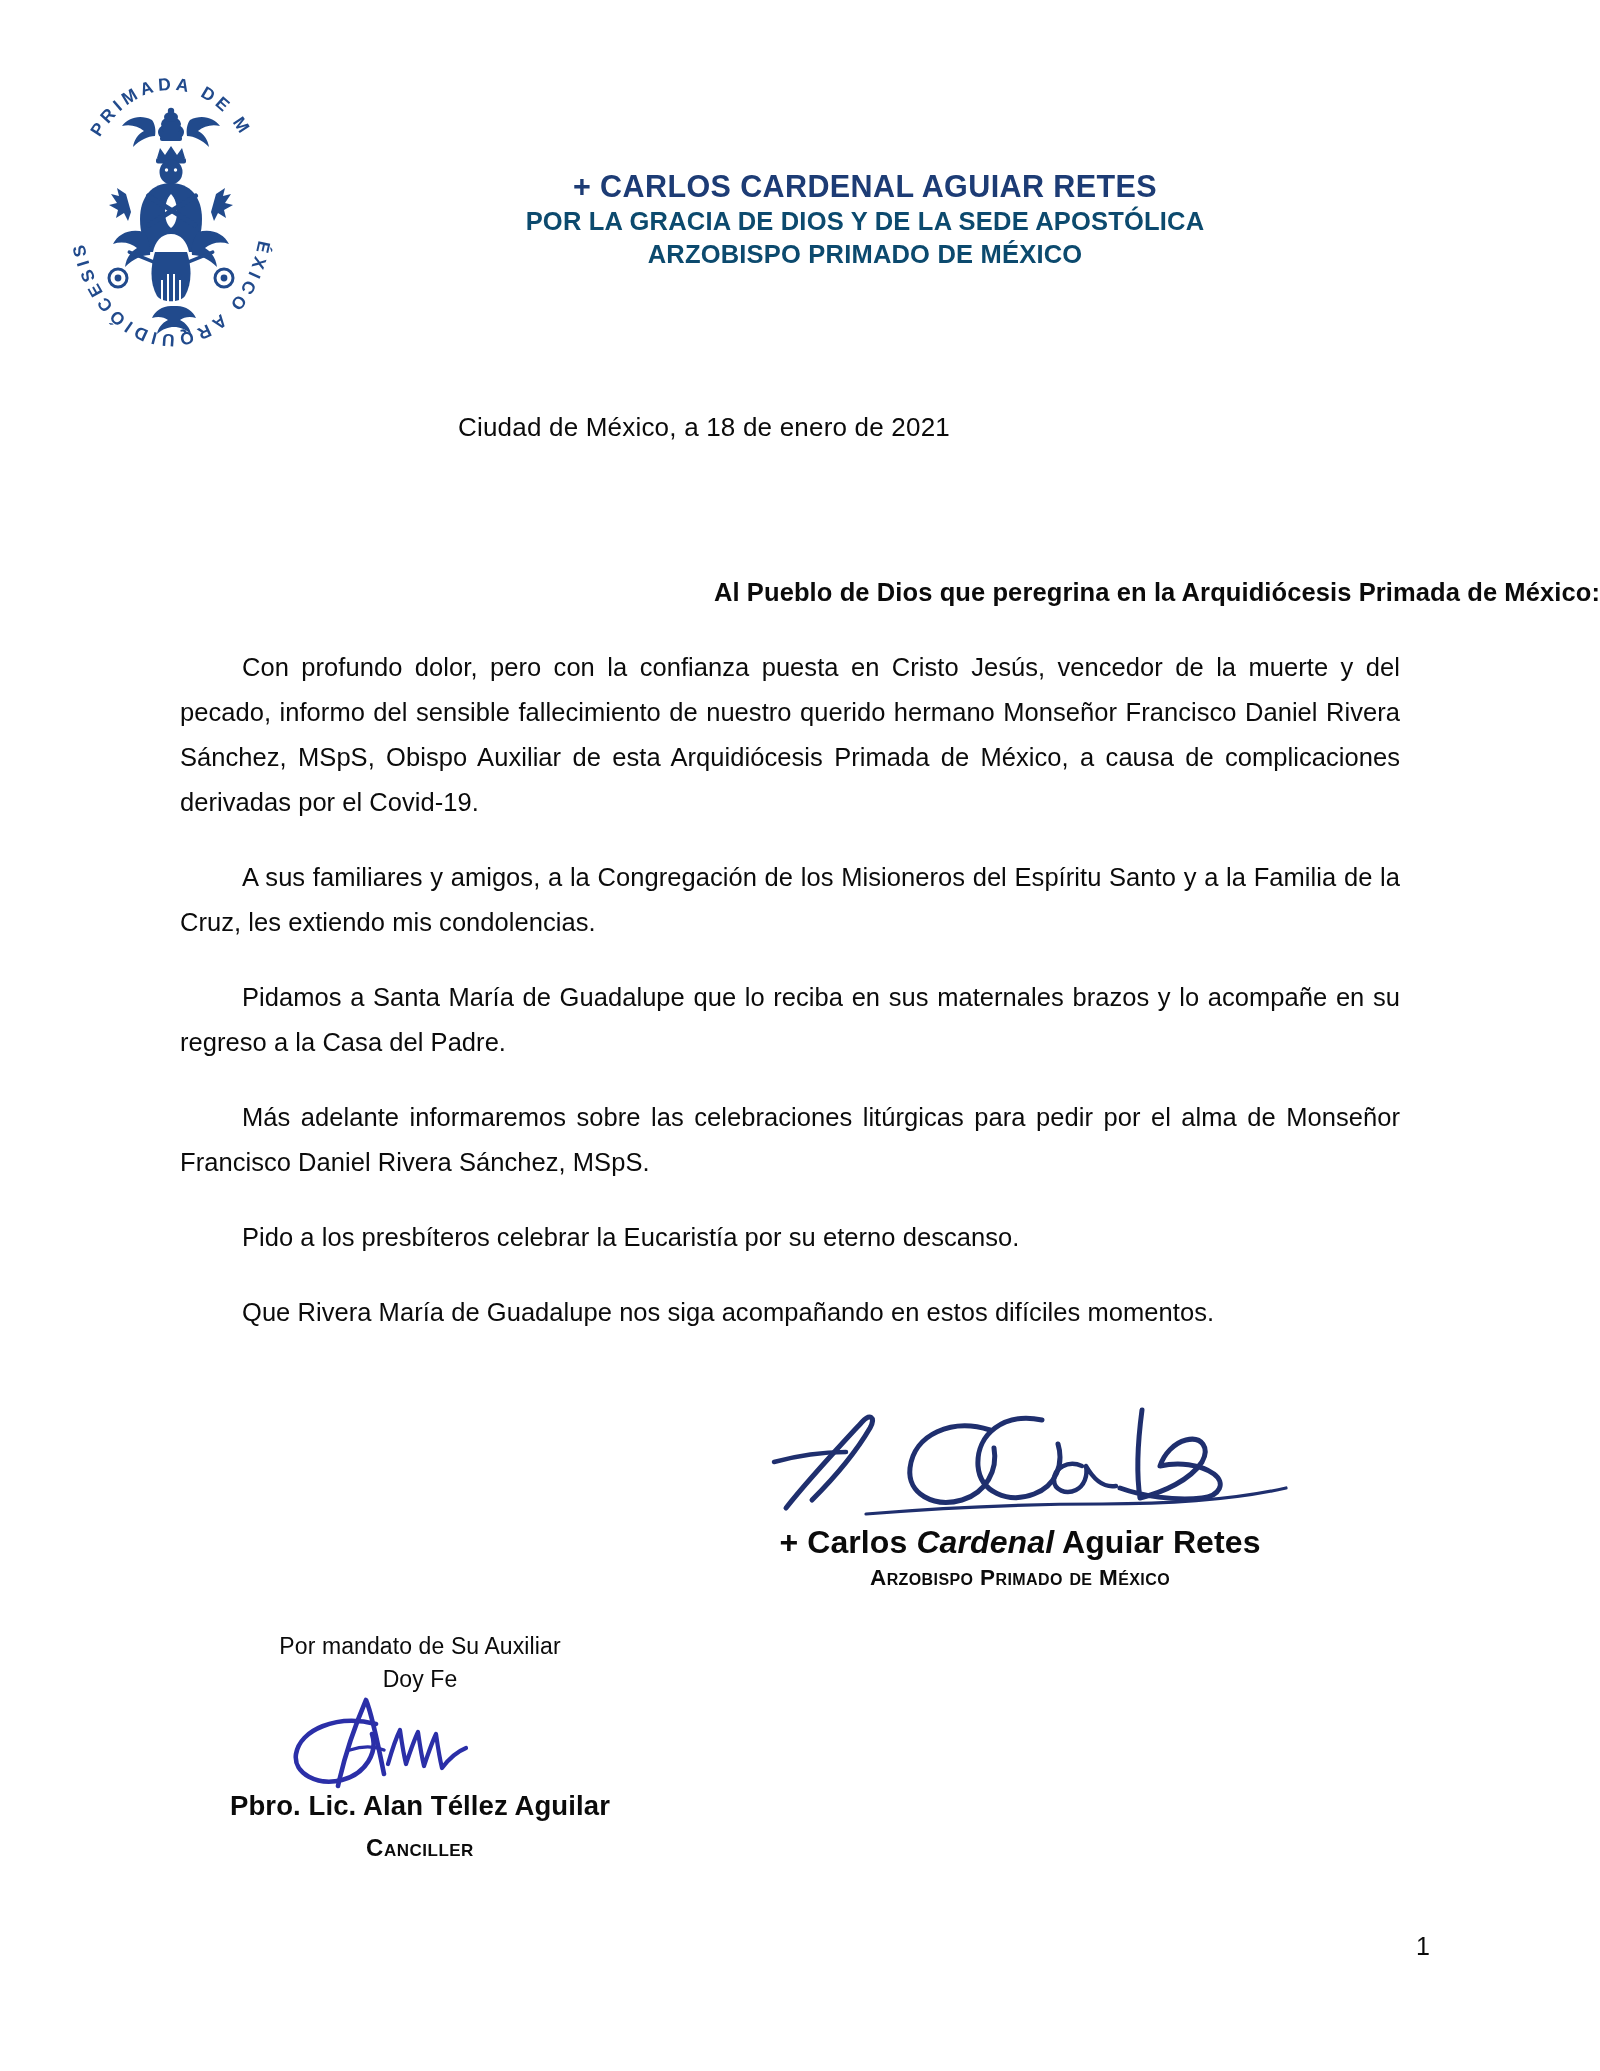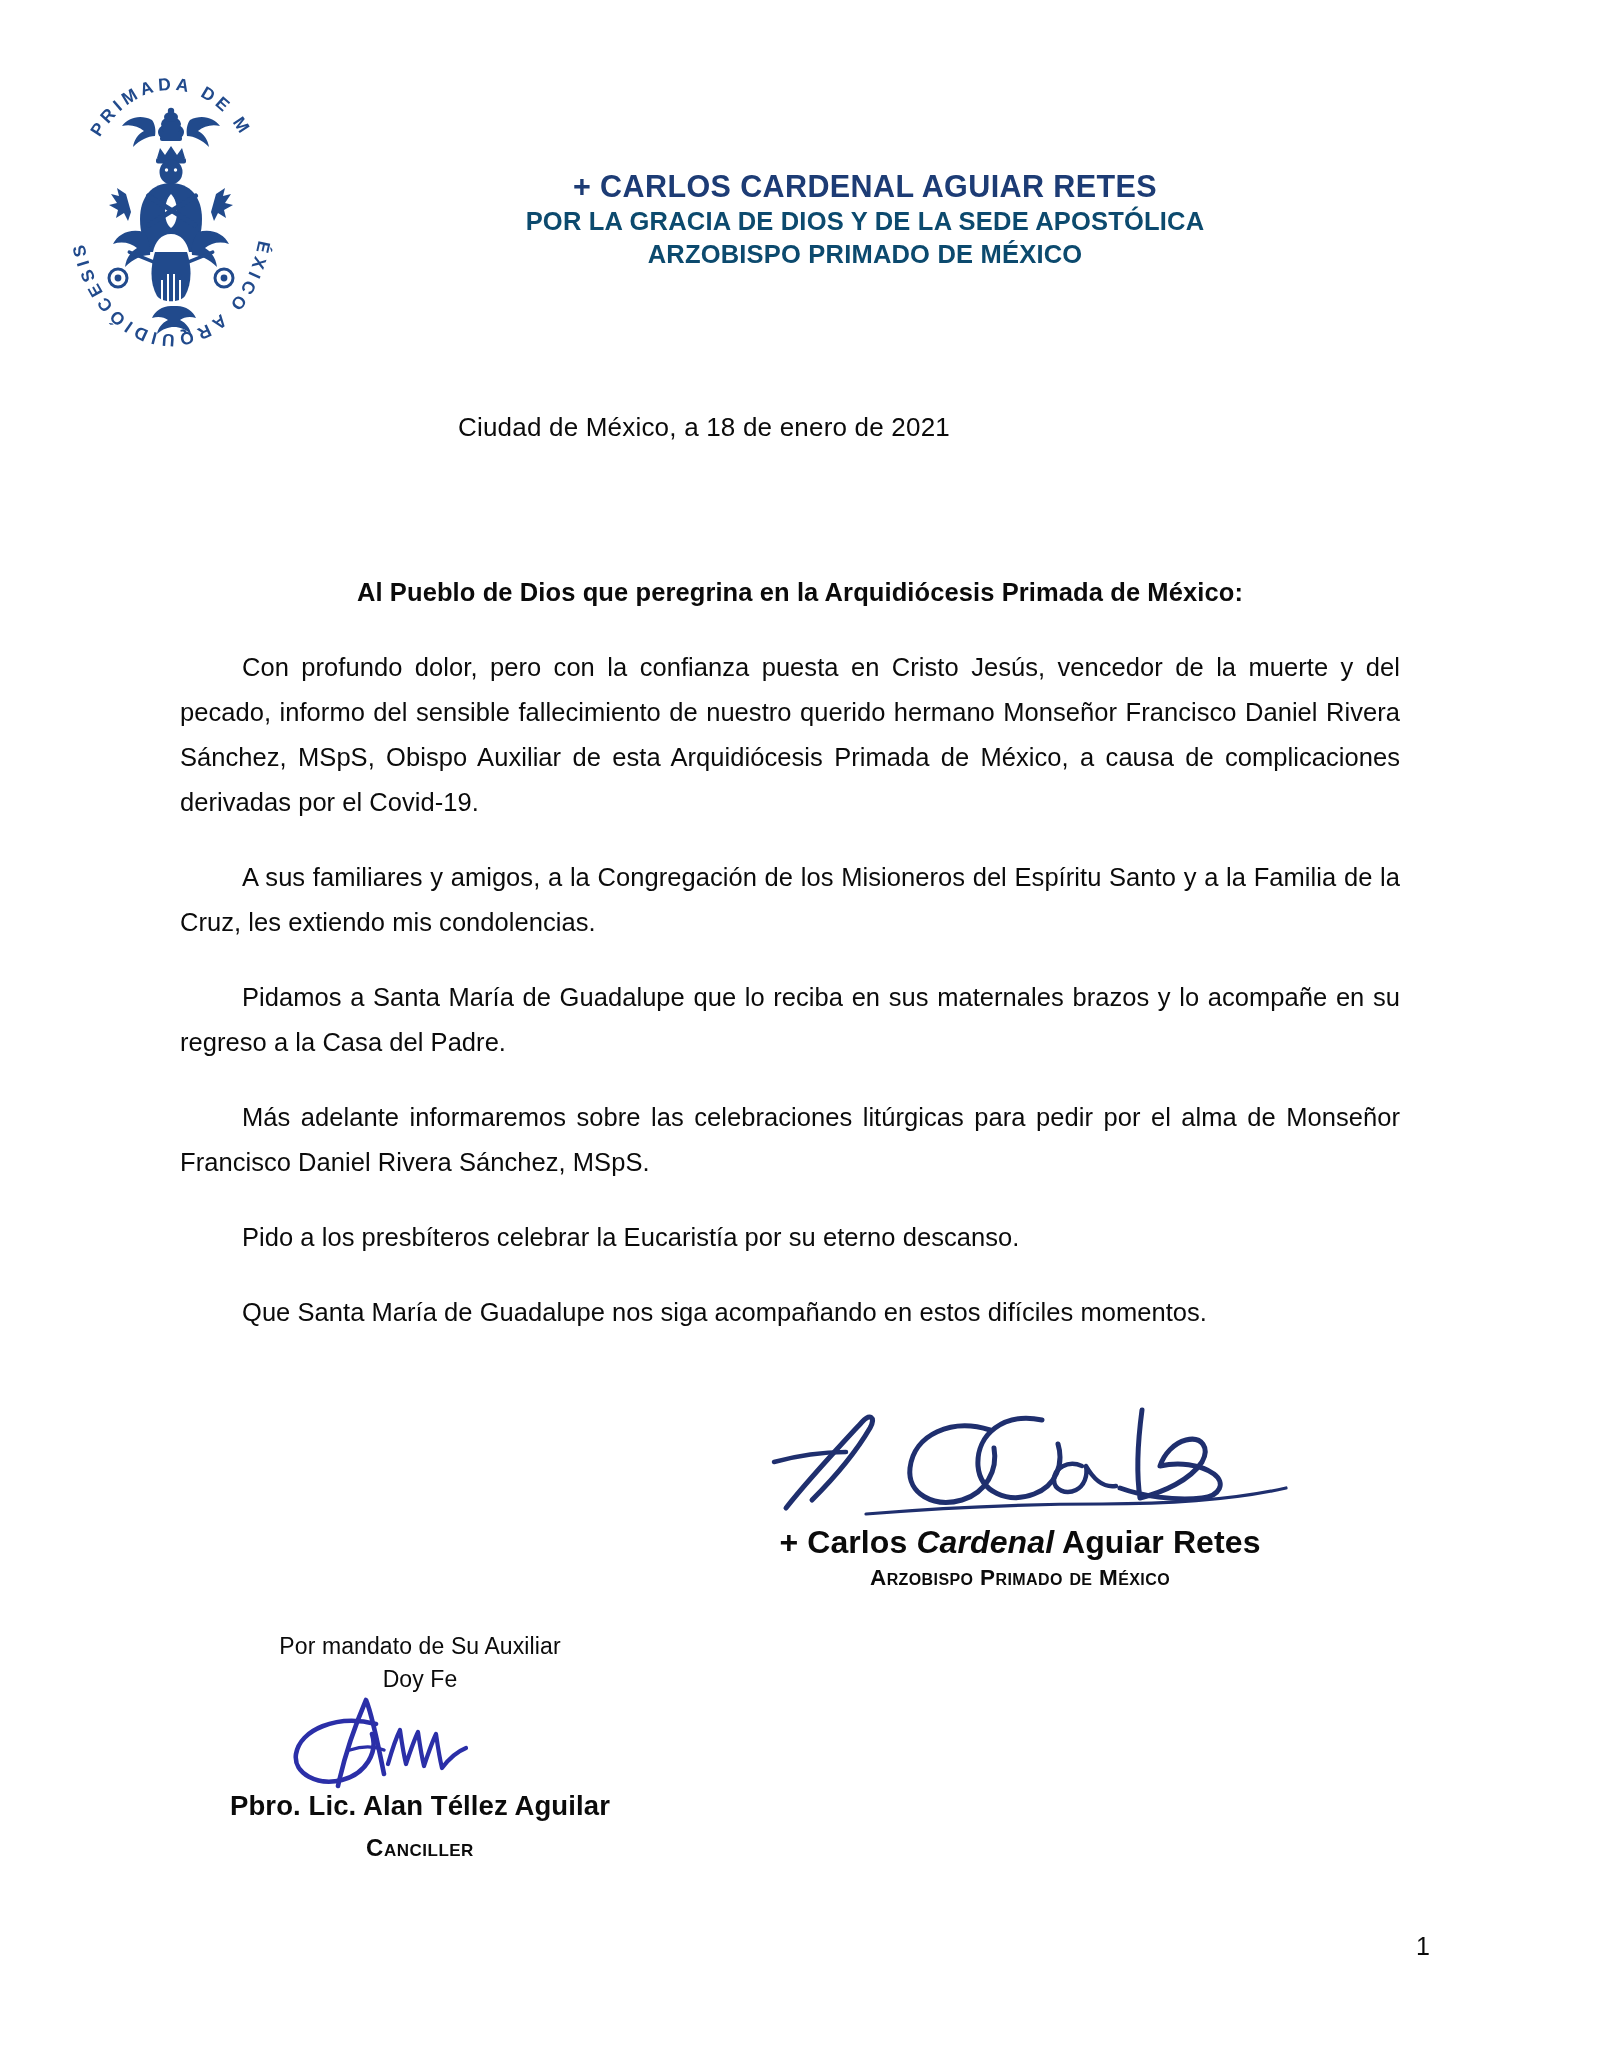--- a/index.html
+++ b/index.html
@@ -95,21 +95,21 @@
     text-align: center;
     font-size: 25.5px;
     font-weight: bold;
     letter-spacing: 0.1px;
   }
   .salutation {
     position: absolute;
     top: 578px;
     left: 0;
     width: 1600px;
-    text-align: center;
+    text-align: right;
     font-size: 25.5px;
     font-weight: bold;
     letter-spacing: 0.1px;
   }
 
   
   .body-copy {
     position: absolute;
     top: 645px;
     left: 180px;
@@ -311,21 +311,21 @@
   <div class="dateline">Ciudad de México, a 18 de enero de 2021</div>
 
   <div class="salutation">Al Pueblo de Dios que peregrina en la Arquidiócesis Primada de México:</div>
 
   <div class="body-copy">
     <p class="para">Con profundo dolor, pero con la confianza puesta en Cristo Jesús, vencedor de la muerte y del pecado, informo del sensible fallecimiento de nuestro querido hermano Monseñor Francisco Daniel Rivera Sánchez, MSpS, Obispo Auxiliar de esta Arquidiócesis Primada de México, a causa de complicaciones derivadas por el Covid-19.</p>
     <p class="para">A sus familiares y amigos, a la Congregación de los Misioneros del Espíritu Santo y a la Familia de la Cruz, les extiendo mis condolencias.</p>
     <p class="para">Pidamos a Santa María de Guadalupe que lo reciba en sus maternales brazos y lo acompañe en su regreso a la Casa del Padre.</p>
     <p class="para">Más adelante informaremos sobre las celebraciones litúrgicas para pedir por el alma de Monseñor Francisco Daniel Rivera Sánchez, MSpS.</p>
     <p class="para no-justify">Pido a los presbíteros celebrar la Eucaristía por su eterno descanso.</p>
-    <p class="para">Que Santa María de Guadalupe nos siga acompañando en estos difíciles momentos.</p>
+    <p class="para">Que Rivera María de Guadalupe nos siga acompañando en estos difíciles momentos.</p>
   </div>
 
   <div class="sig-cardinal">
     <div class="sig-mark-cardinal">
       <svg viewBox="0 0 660 128" xmlns="http://www.w3.org/2000/svg" aria-hidden="true">
         <g fill="none" stroke="#1f2f6e" stroke-linecap="round" stroke-linejoin="round">
 
           <path d="M96 112 C118 84 148 52 172 26 C180 17 186 21 180 32
                    C166 56 142 84 122 104" stroke-width="5"></path>
           <path d="M84 66 C106 60 132 56 156 56" stroke-width="4.5"></path>

